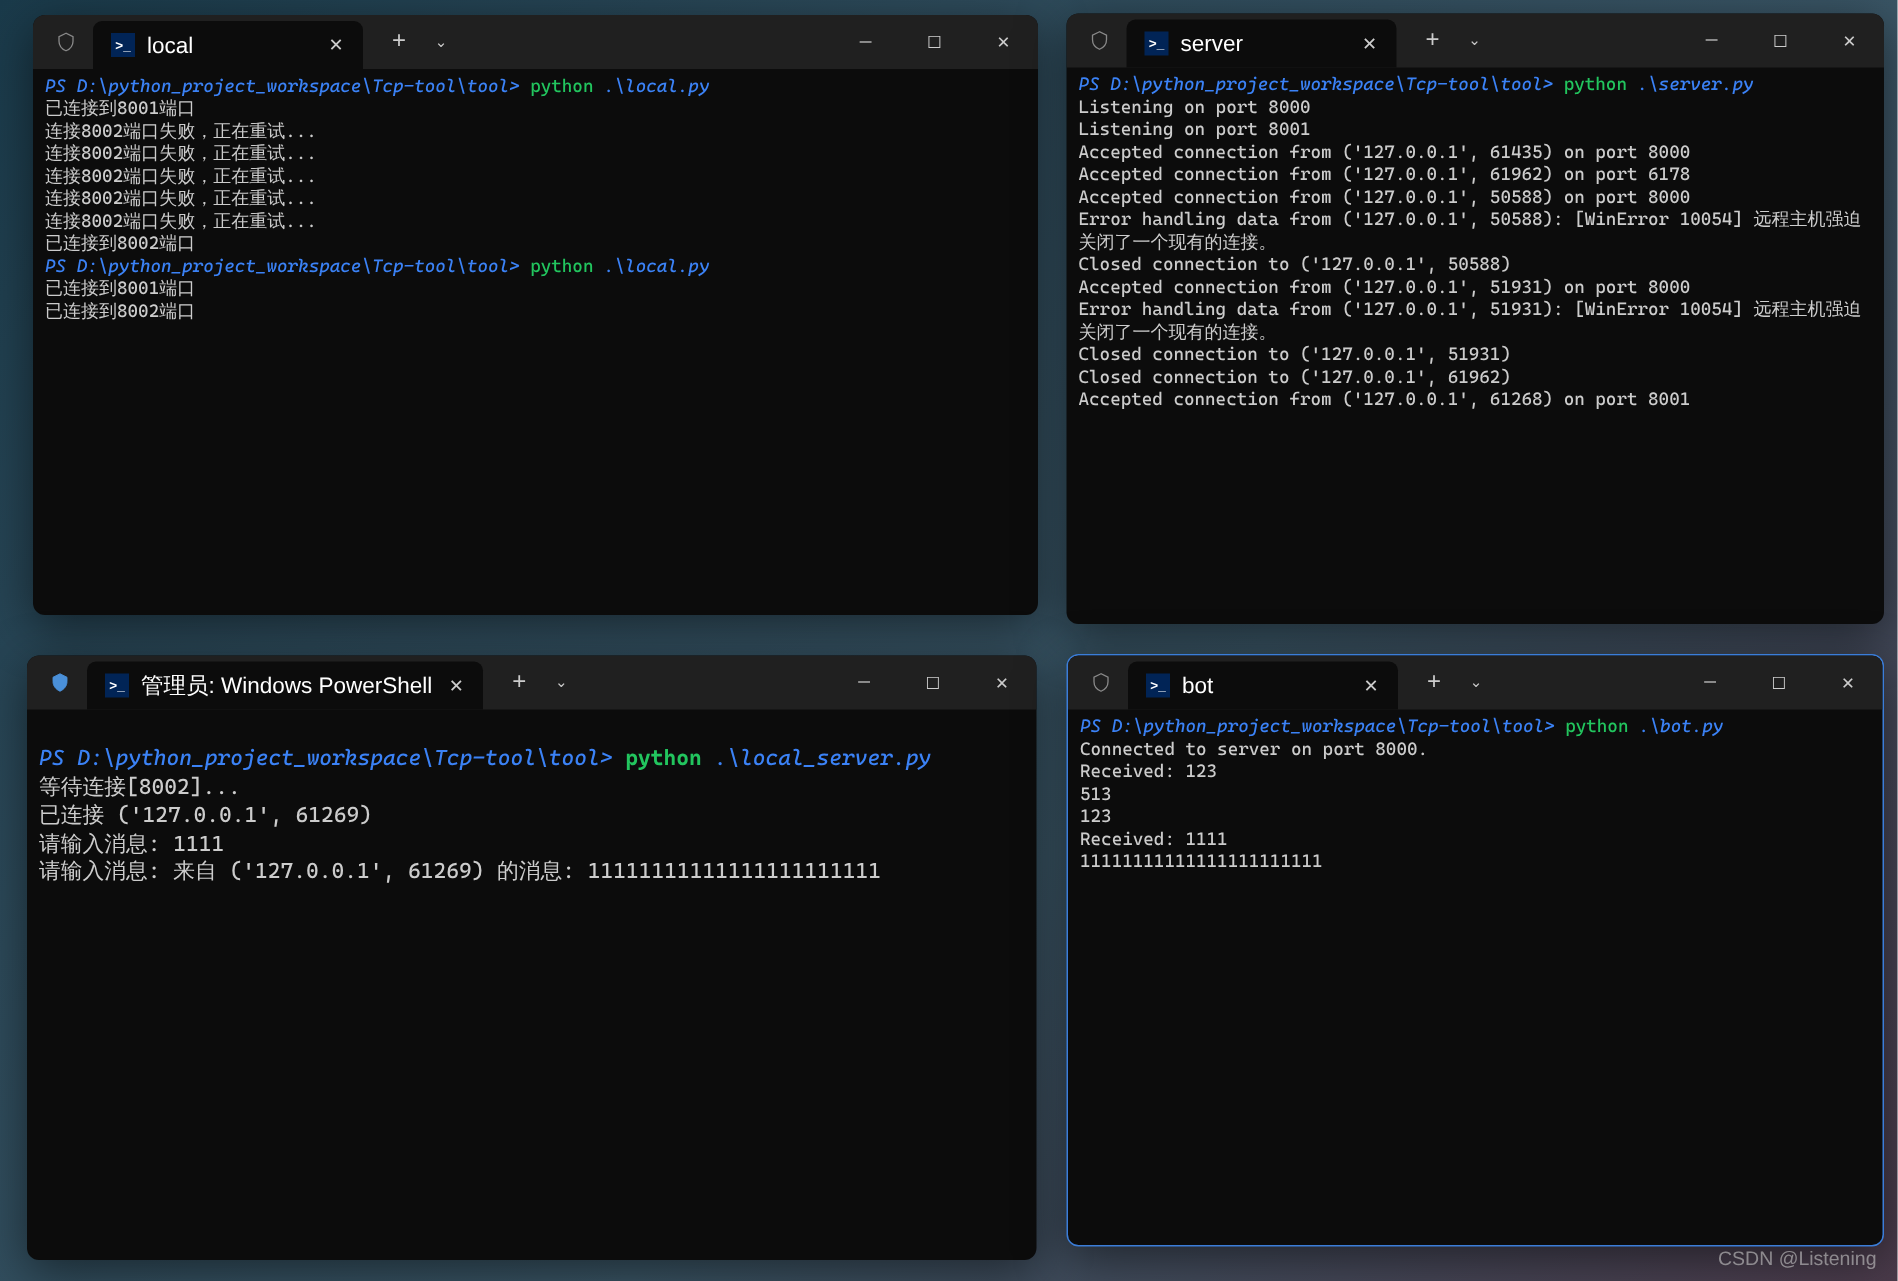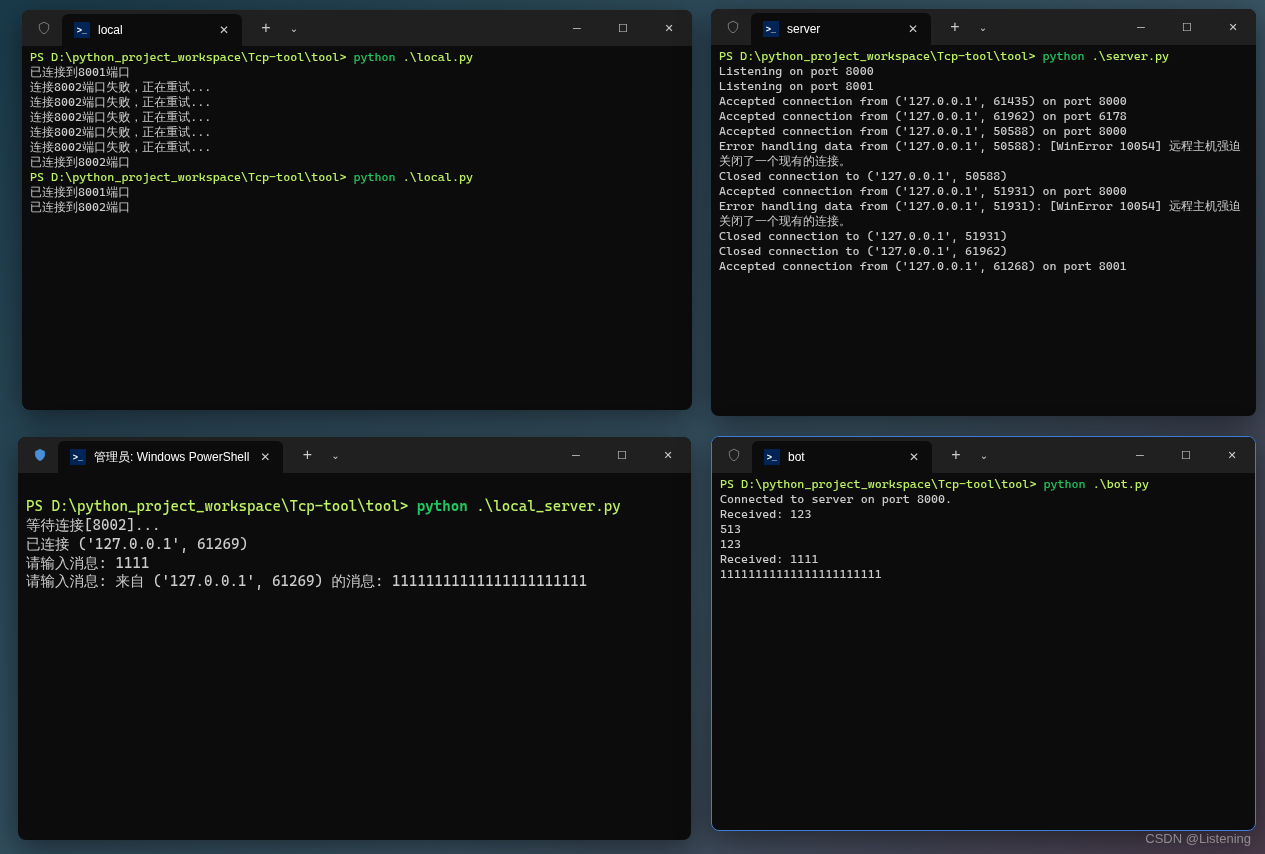--- a/index.html
+++ b/index.html
@@ -57,21 +57,21 @@
     background: #012456;
     display: flex;
     align-items: center;
     justify-content: center;
     font-size: 9px;
     font-weight: bold;
     color: #fff;
   }
   .tab-title {
     color: #ffffff;
-    font-size: 12px;
+    font-size: 15px;
     flex: 1;
     white-space: nowrap;
     overflow: hidden;
     text-overflow: ellipsis;
   }
   .tab-close {
     width: 16px;
     height: 16px;
     display: flex;
     align-items: center;
@@ -128,21 +128,21 @@
     color: #cccccc;
     overflow: hidden;
     white-space: pre-wrap;
     word-break: break-all;
   }
   .terminal-body.larger {
     font-size: 14.5px;
     line-height: 1.3;
     margin-top: 20px;
   }
-  .ps-white { color: #bef264; }
+  .ps-white { color: #3b82f6; font-style: italic; }
   .cmd-yellow { color: #22c55e; }
   .watermark {
     position: absolute;
     bottom: 8px;
     right: 14px;
     font-size: 13px;
     color: rgba(200,200,200,0.6);
     font-family: sans-serif;
   }
 </style>

